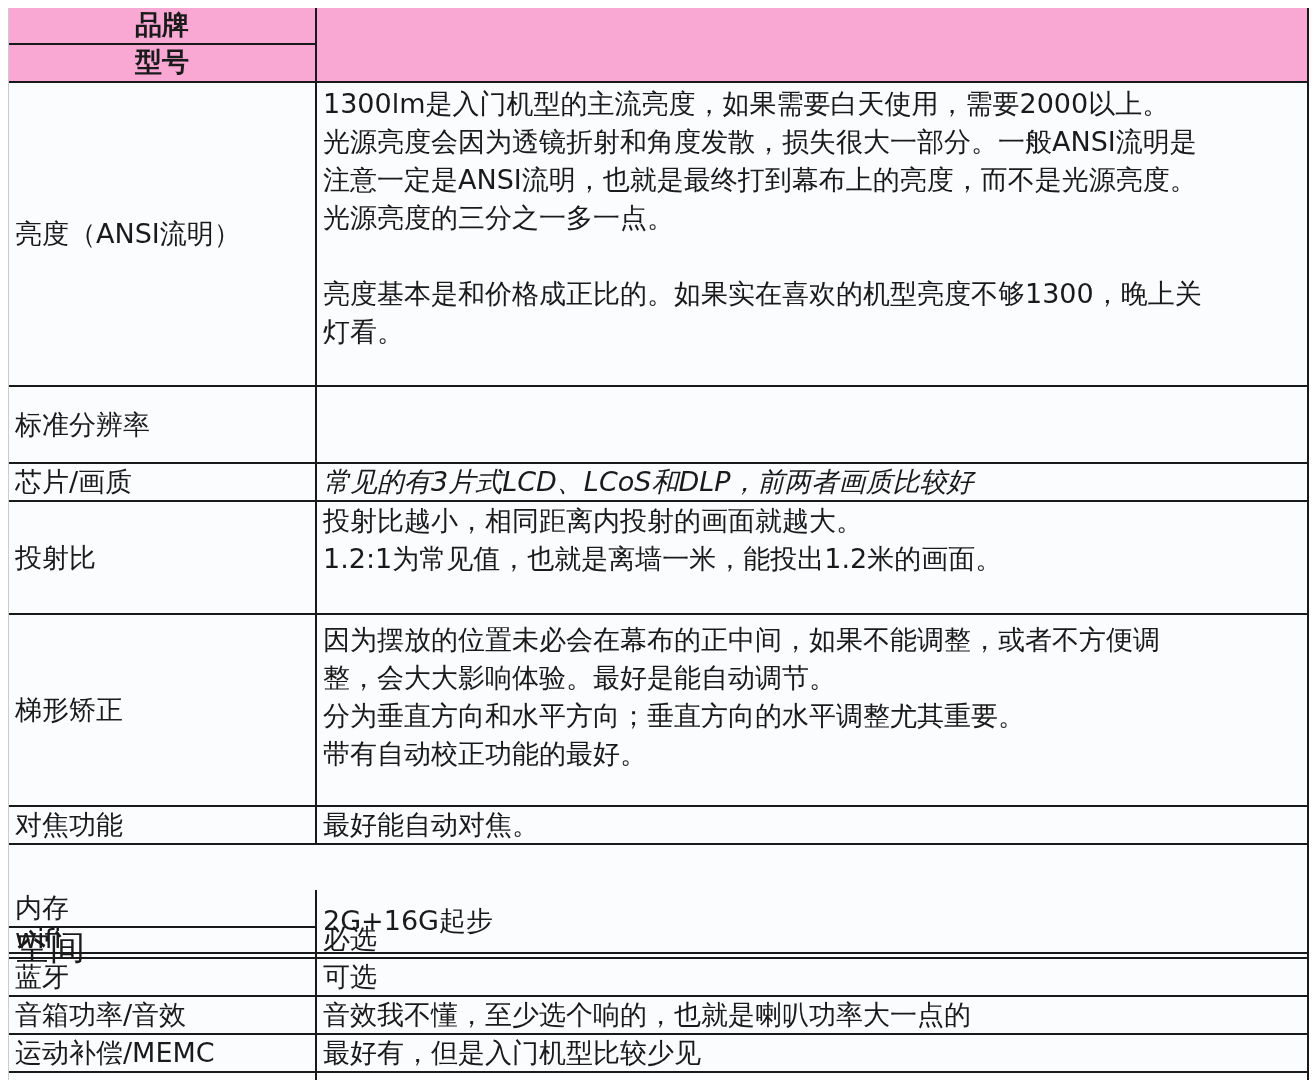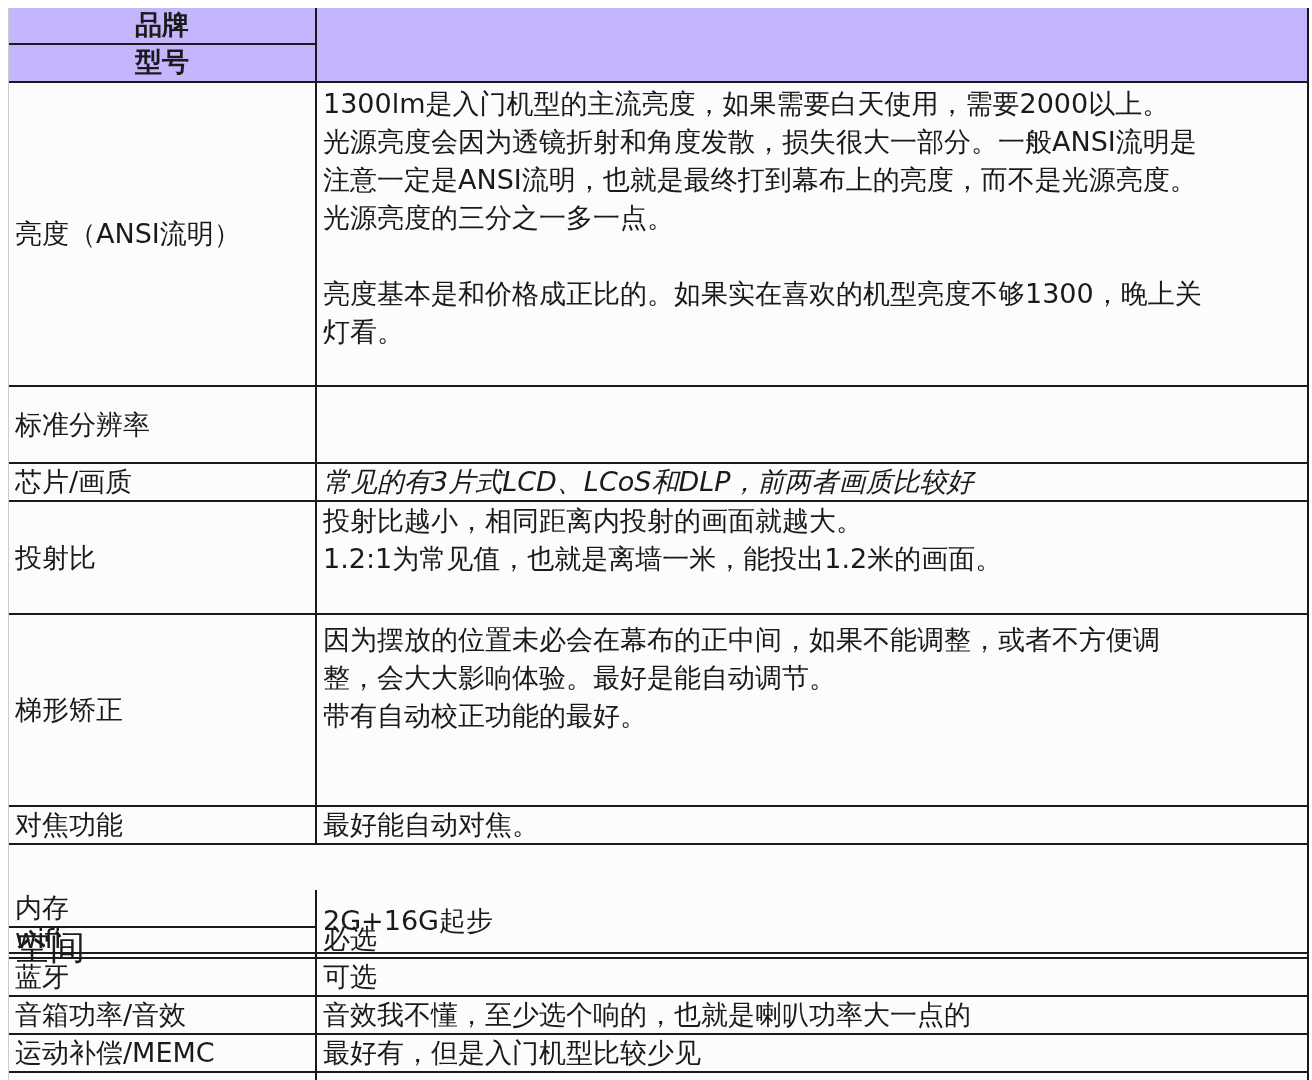--- a/index.html
+++ b/index.html
@@ -64,21 +64,21 @@
     .cell-right .line {
       display: block;
       white-space: nowrap;
       height: 38px;
     }
     .cell-right .blank {
       display: block;
       height: 38px;
     }
     .header {
-      background: #c4b5fd;
+      background: #f9a8d4;
       font-weight: bold;
     }
     .header .h-left {
       position: absolute;
       left: 0;
       width: 308px;
       border-right: 2px solid #1a1a1a;
       box-sizing: border-box;
       text-align: center;
       font-size: 27px;
@@ -180,20 +180,21 @@
     </div>
   </div>
 
   <div class="row" style="top:607px; height:192px;">
     <div class="cell-left">
       <span>梯形矫正</span>
     </div>
     <div class="cell-right" style="padding-top:6px;">
       <span class="line">因为摆放的位置未必会在幕布的正中间，如果不能调整，或者不方便调</span>
       <span class="line">整，会大大影响体验。最好是能自动调节。</span>
+      <span class="line">分为垂直方向和水平方向；垂直方向的水平调整尤其重要。</span>
       <span class="line">带有自动校正功能的最好。</span>
     </div>
   </div>
 
   <div class="row" style="top:799px; height:38px;">
     <div class="cell-left">
       <span>对焦功能</span>
     </div>
     <div class="cell-right" style="line-height:36px;">
       <span class="line" style="height:36px;">最好能自动对焦。</span>

